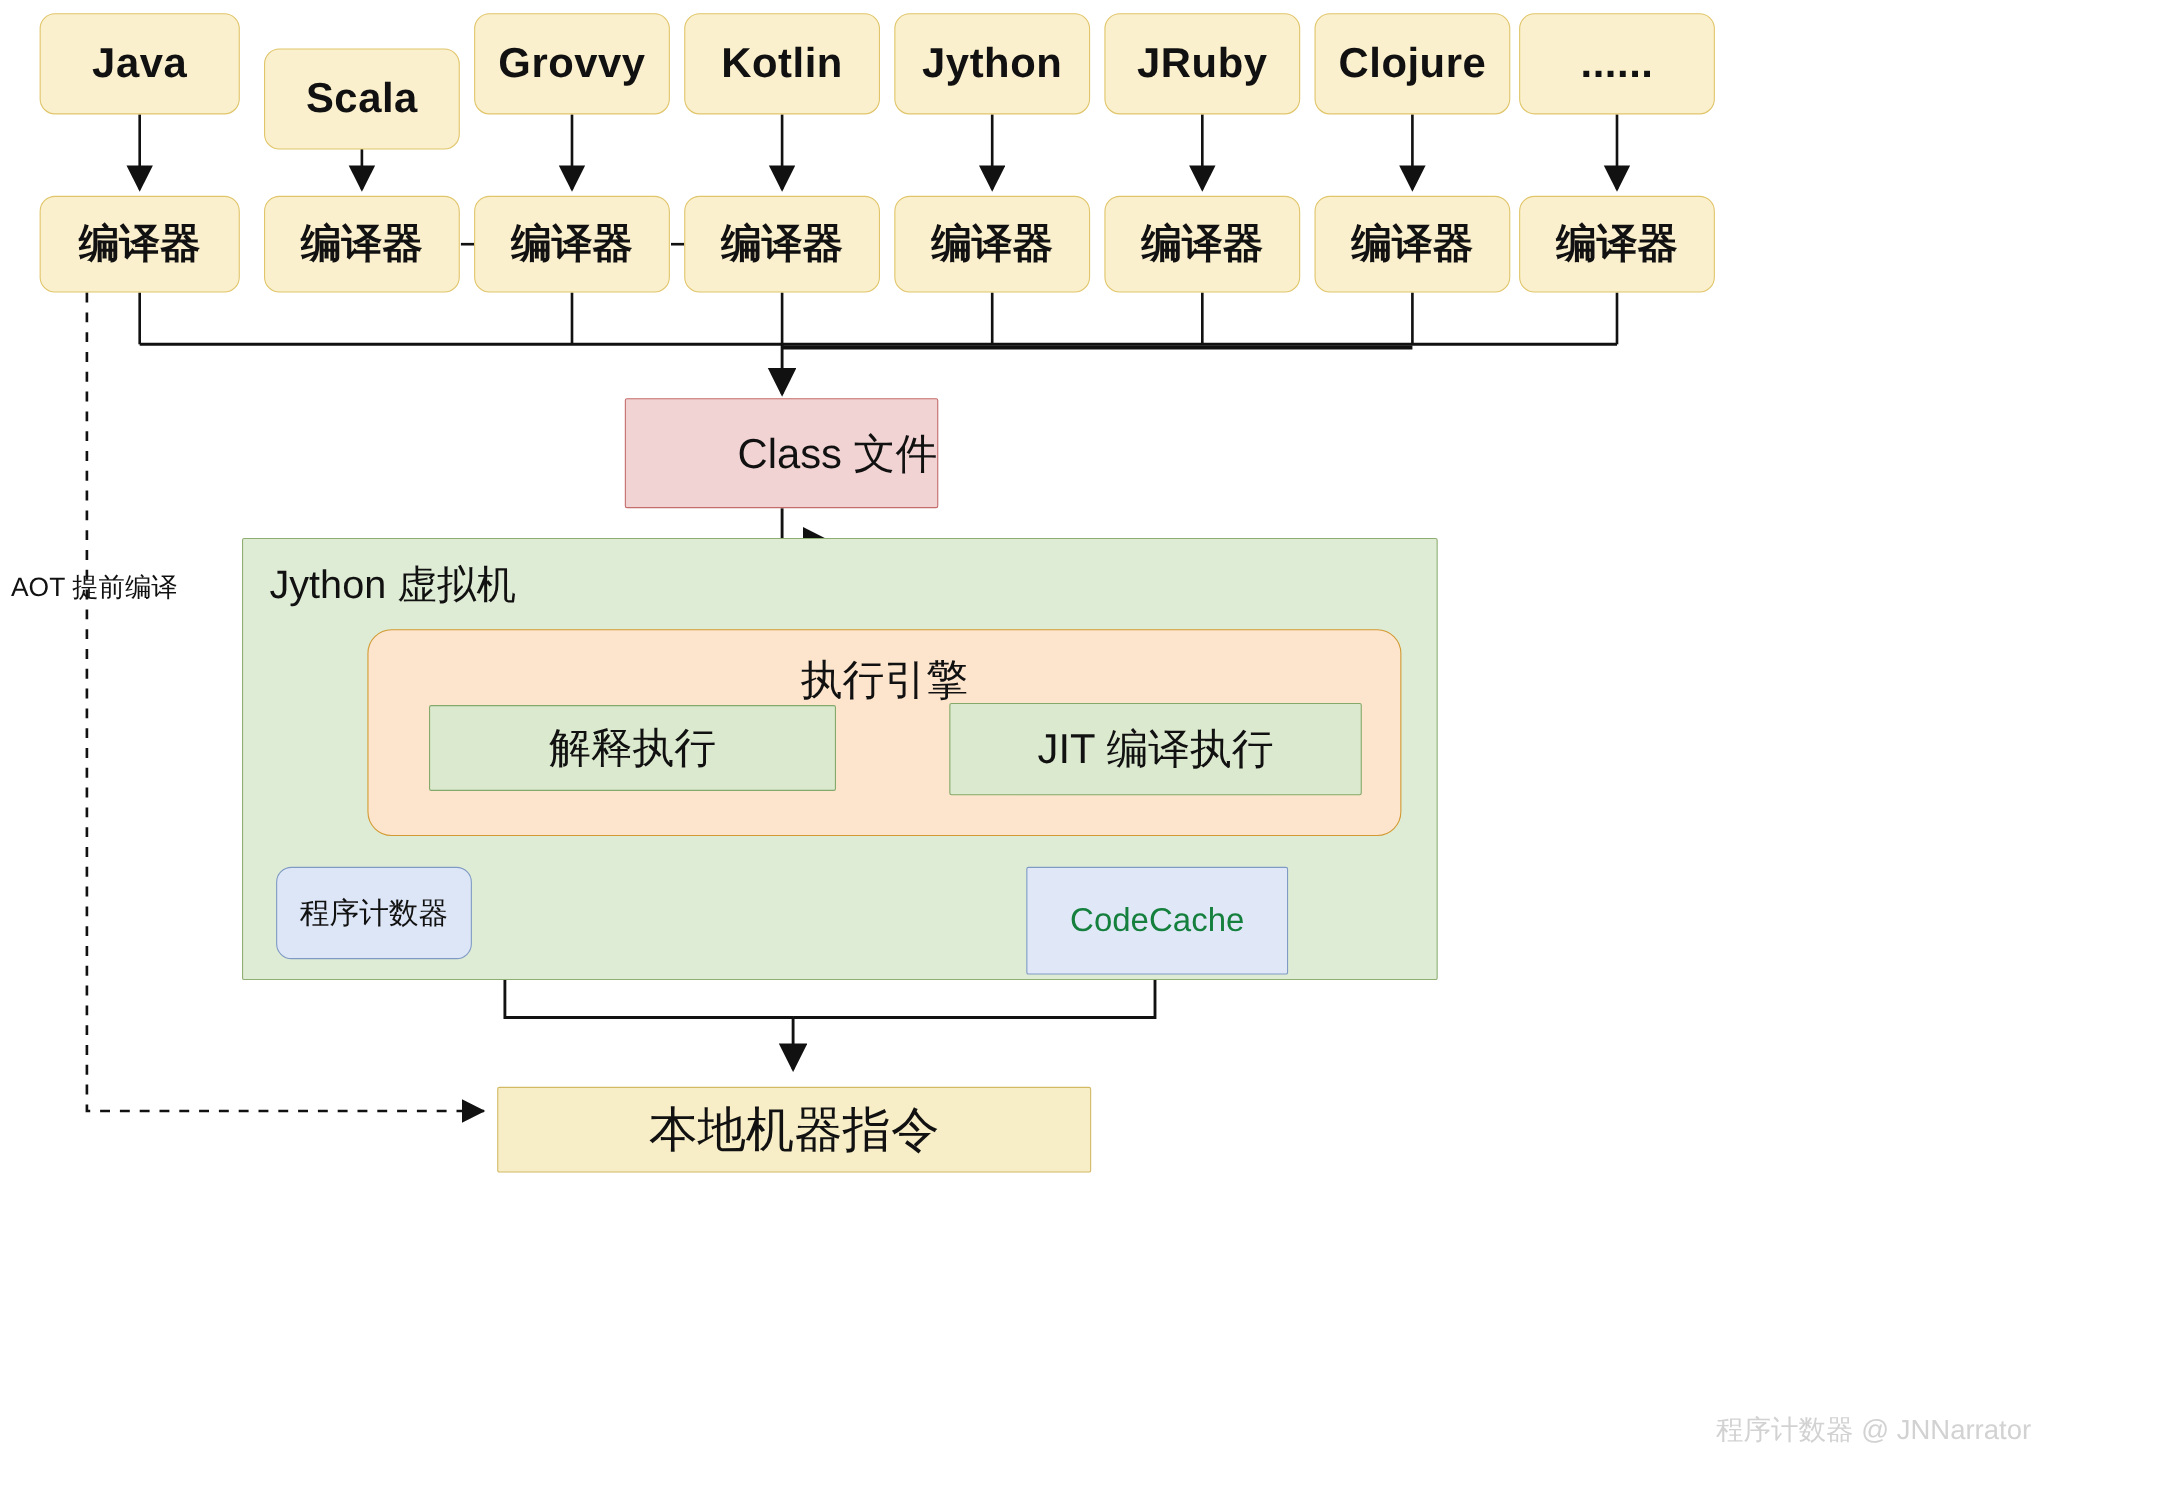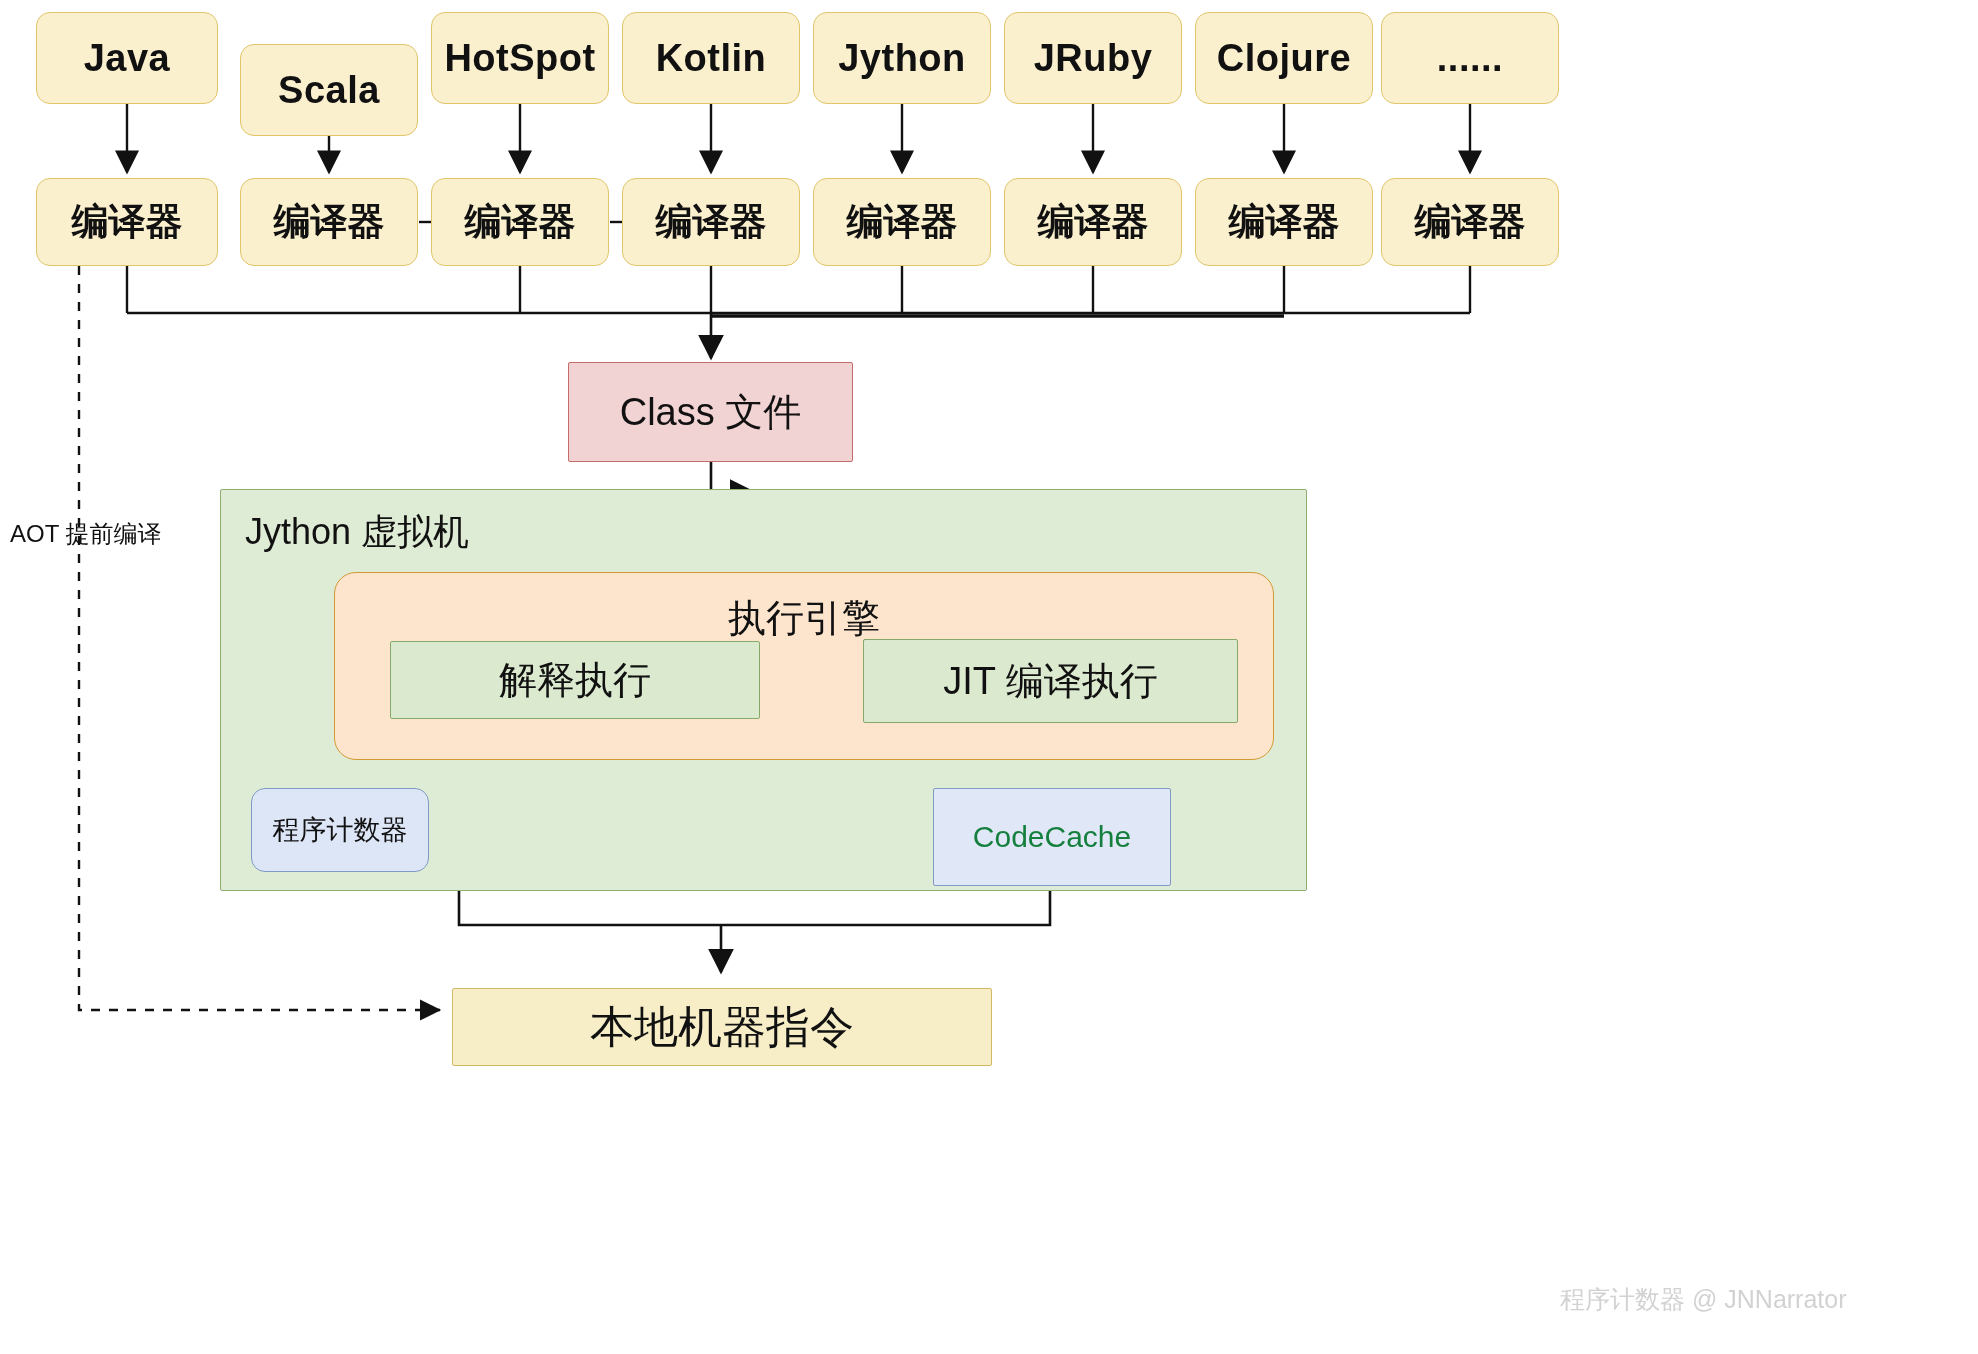--- a/index.html
+++ b/index.html
@@ -13,21 +13,21 @@
     background:#fbf0cd;border:1.6px solid #e0c56a;border-radius:14px;
     font-weight:bold;color:#111;font-size:38px;letter-spacing:.5px;
   }
   .compiler{
     background:#fbf0cd;border:1.6px solid #e0c56a;border-radius:14px;
     font-weight:bold;color:#111;font-size:37px;
   }
   
   .classfile{
     background:#f2d3d3;border:1.6px solid #c46b6b;border-radius:2px;
-    font-size:38px;color:#111;
+    font-size:38px;color:#111;justify-content:flex-end;
   }
   
   .vmbox{
     background:#dfecd5;border:1.6px solid #8fae73;border-radius:2px;
     display:block;
   }
   .vmtitle{position:absolute;left:24px;top:18px;font-size:36px;color:#111;}
   
   .engine{
     background:#fce4cd;border:1.8px solid #d39a33;border-radius:22px;
@@ -121,21 +121,21 @@
     </g>
   </svg>
 
   <div class="node lang" style="left:36px;top:12px;width:182px;height:92px;">
     <span>Java</span>
   </div>
   <div class="node lang" style="left:240px;top:12px;width:178px;height:92px;margin-top:32px;">
     <span>Scala</span>
   </div>
   <div class="node lang" style="left:431px;top:12px;width:178px;height:92px;">
-    <span>HotSpot</span>
+    <span>Grovvy</span>
   </div>
   <div class="node lang" style="left:622px;top:12px;width:178px;height:92px;">
     <span>Kotlin</span>
   </div>
   <div class="node lang" style="left:813px;top:12px;width:178px;height:92px;">
     <span>Jython</span>
   </div>
   <div class="node lang" style="left:1004px;top:12px;width:178px;height:92px;">
     <span>JRuby</span>
   </div>

